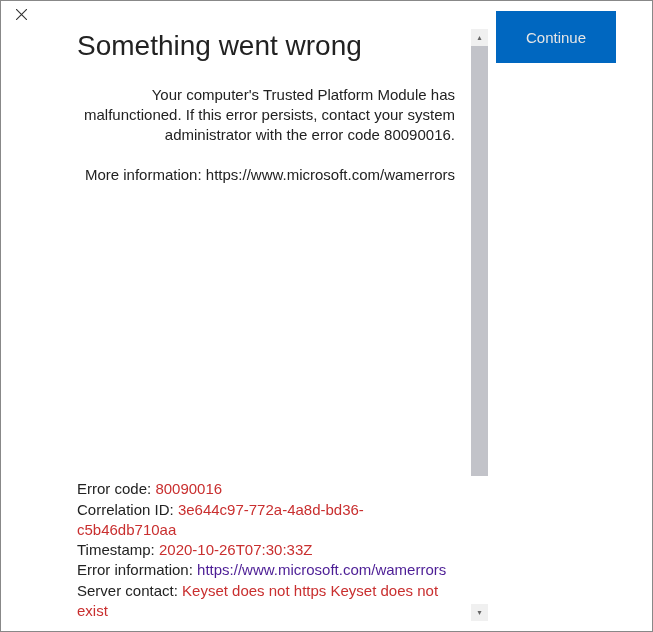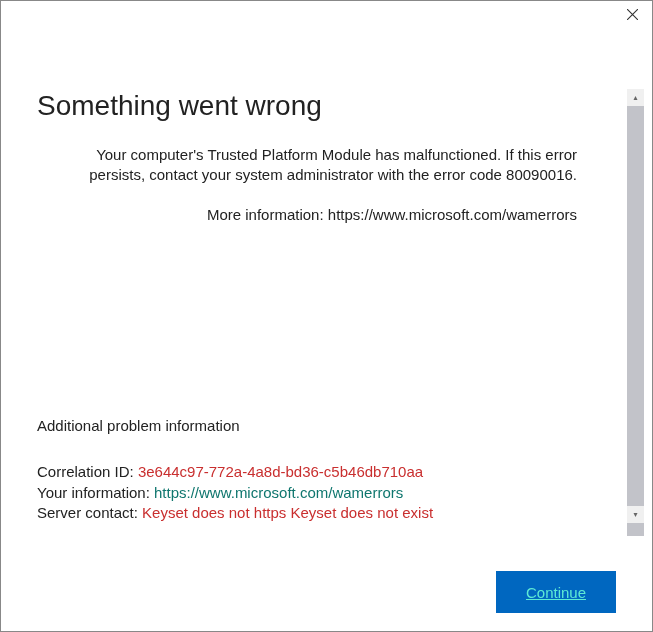--- a/index.html
+++ b/index.html
@@ -10,22 +10,21 @@
       background: #fff;
       overflow: hidden;
     }
     .dialog {
       width: 653px;
       height: 632px;
       border: 1px solid #888;
       background: #fff;
       position: relative;
       display: flex;
-      flex-direction: column;
-      gap: 28px;
+      flex-direction: row;
     }
     .titlebar {
       height: 32px;
       display: flex;
       justify-content: flex-end;
       align-items: flex-start;
     }
     .close-btn {
       width: 40px;
       height: 28px;
@@ -70,21 +69,21 @@
       color: #222;
       margin-bottom: 28px;
     }
     .details {
       font-size: 15px;
       line-height: 1.35;
       color: #222;
       margin-bottom: 10px;
     }
     .details .red { color: #c92f2f; }
-    .details a.red { text-decoration: none; color: #0f766e; }
+    .details a.red { text-decoration: none; color: #4c1d95; }
     .scrollbar-col {
       width: 17px;
       position: relative;
       margin-right: 8px;
       margin-bottom: 10px;
     }
     .sb-btn {
       position: absolute;
       left: 0;
       width: 17px;
@@ -109,29 +108,28 @@
     }
     .footer {
       height: 70px;
       display: flex;
       justify-content: flex-end;
       align-items: flex-start;
       padding: 10px 36px 0 0;
     }
     .continue-btn {
       min-width: 120px;
-      height: 42px;
+      height: 52px;
       background: #0067c0;
-      color: #5eead4;
+      color: #e5e5e5;
       border: none;
       font-size: 15px;
       padding: 0 22px;
       cursor: pointer;
       font-family: inherit;
-      text-decoration: underline;
     }
   </style>
 </head>
 <body>
 
 <div class="dialog">
   <div class="titlebar">
     <div class="close-btn">
       <span>
         <svg viewBox="0 0 10 10">
@@ -140,27 +138,32 @@
       </span>
     </div>
   </div>
 
   <div class="body">
     <div class="content">
       <h1 class="title">Something went wrong</h1>
       <p class="msg">Your computer's Trusted Platform Module has malfunctioned. If this error persists, contact your system administrator with the error code 80090016.</p>
       <p class="msg">More information: https://www.microsoft.com/wamerrors</p>
       <div class="spacer"></div>
-      <p class="sub-heading">Additional problem information</p>
       <div class="details">
+        <div>
+          <span>Error code: </span><span class="red">80090016</span>
+        </div>
         <div>
           <span>Correlation ID: </span><span class="red">3e644c97-772a-4a8d-bd36-c5b46db710aa</span>
         </div>
         <div>
-          <span>Your information: </span><a href="#" class="red">https://www.microsoft.com/wamerrors</a>
+          <span>Timestamp: </span><span class="red">2020-10-26T07:30:33Z</span>
+        </div>
+        <div>
+          <span>Error information: </span><a href="#" class="red">https://www.microsoft.com/wamerrors</a>
         </div>
         <div>
           <span>Server contact: </span><span class="red">Keyset does not https Keyset does not exist</span>
         </div>
       </div>
     </div>
     <div class="scrollbar-col">
       <div class="sb-btn up">
           <span>▴</span>
         </div>

